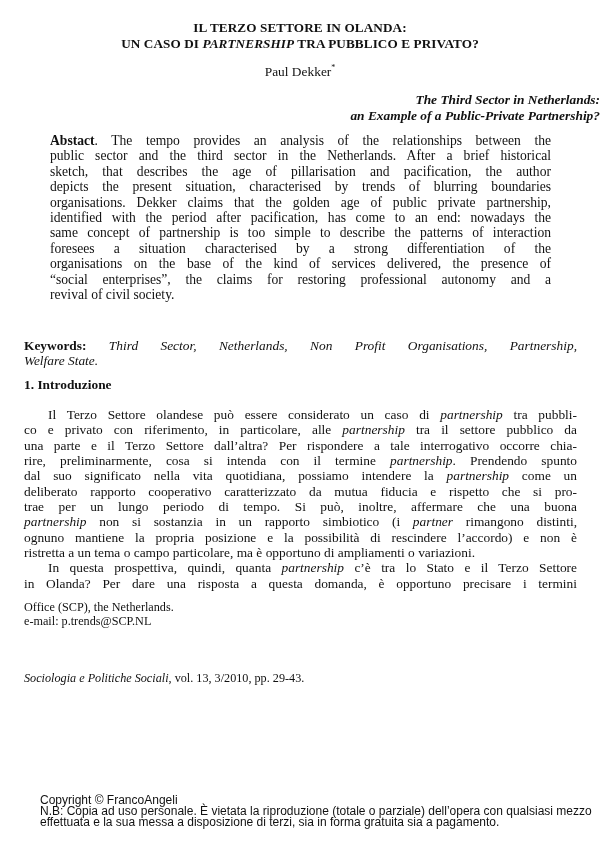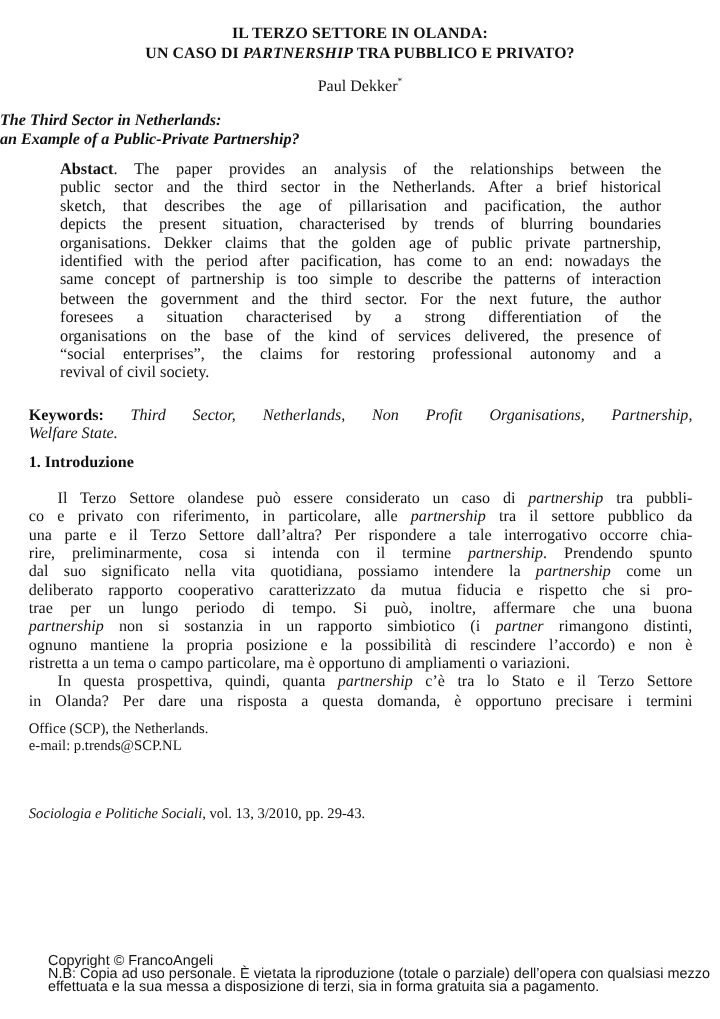--- a/index.html
+++ b/index.html
@@ -41,21 +41,21 @@
     }
     .author sup {
       font-size: 8px;
       vertical-align: 6px;
       line-height: 0;
     }
     .en-title {
       position: absolute;
       left: 0; top: 92px;
       width: 600px;
-      text-align: left;
+      text-align: right;
       font-weight: bold;
       font-style: italic;
       font-size: 13.4px;
       line-height: 15.5px;
     }
     .abstract {
       position: absolute;
       left: 50px; top: 133px;
       width: 501px;
       font-size: 13.6px;
@@ -144,28 +144,27 @@
   <div class="author">
     <span>Paul Dekker</span><sup>*</sup>
   </div>
 
   <div class="en-title">
     <div>The Third Sector in Netherlands:</div>
     <div>an Example of a Public-Private Partnership?</div>
   </div>
 
   <div class="abstract">
-    <span class="line"><span class="lbl">Abstact</span><span>. The paper provides an analysis of the relationships between the</span></span>
+    <span class="line"><span class="lbl">Abstact</span><span>. The tempo provides an analysis of the relationships between the</span></span>
     <span class="line">public sector and the third sector in the Netherlands. After a brief historical</span>
     <span class="line">sketch, that describes the age of pillarisation and pacification, the author</span>
     <span class="line">depicts the present situation, characterised by trends of blurring boundaries</span>
     <span class="line">organisations. Dekker claims that the golden age of public private partnership,</span>
     <span class="line">identified with the period after pacification, has come to an end: nowadays  the</span>
     <span class="line">same concept of partnership is too simple to describe the patterns of interaction</span>
-    <span class="line">between the government and the third sector. For the next future, the author</span>
     <span class="line">foresees a situation characterised by a strong differentiation of the</span>
     <span class="line">organisations on the base of the kind of services delivered, the presence of</span>
     <span class="line">“social enterprises”, the claims for restoring professional autonomy and a</span>
     <span class="line last">revival of civil society.</span>
   </div>
 
   <div class="keywords">
     <span class="line"><span class="lbl">Keywords:</span> <span class="it">Third Sector, Netherlands, Non Profit Organisations, Partnership,</span></span>
     <span class="line last it">Welfare State.</span>
   </div>

